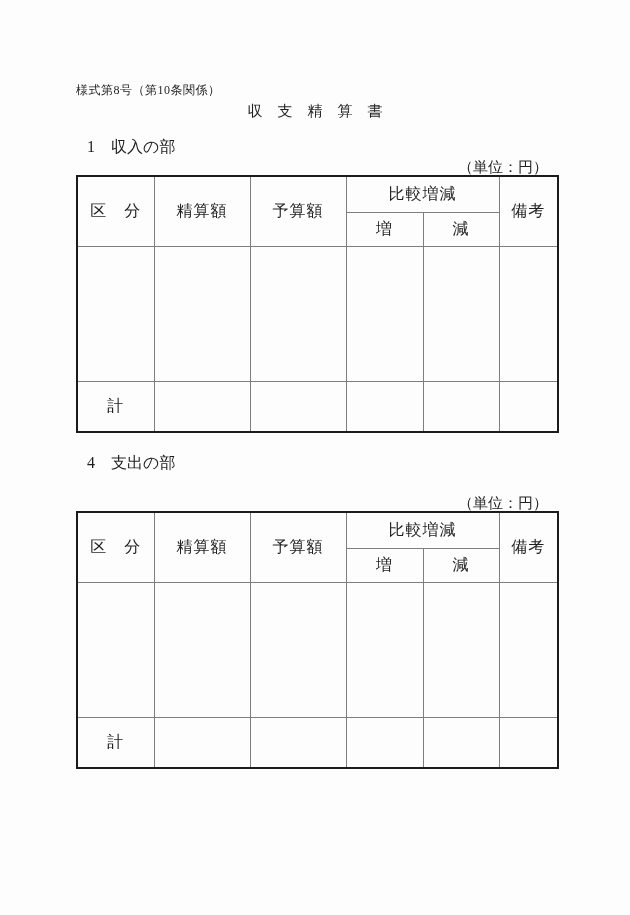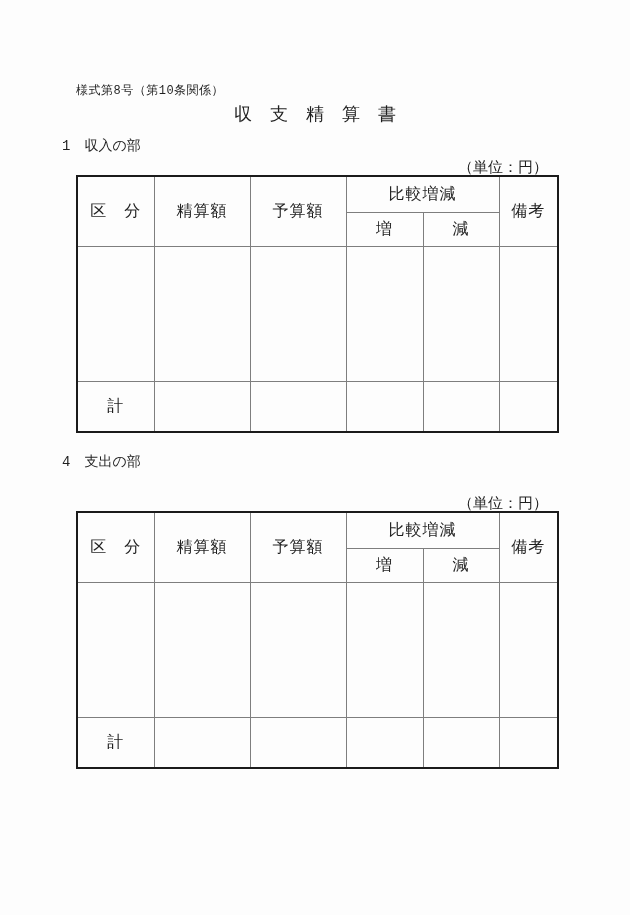--- a/index.html
+++ b/index.html
@@ -1,36 +1,36 @@
 <!DOCTYPE html>
 <html><head>
 <meta charset="utf-8">
 <style>
   * { margin:0; padding:0; box-sizing:border-box; }
   html, body { background:#ffffff; }
   .page {
     position:relative;
     width:630px; height:915px;
     background:#fdfdfd;
-    font-family:Liberation Mono, monospace;
+    font-family:Liberation Serif, serif;
     color:#1f1f1f;
     overflow:hidden;
     padding-left:12px;
   }
   .form-number {
     position:absolute; left:76px; top:82px;
     font-size:12px; letter-spacing:0.5px;
   }
   .doc-title {
     position:absolute; left:0; top:102px; width:630px;
-    text-align:center; font-size:18px;
+    text-align:center; font-size:15px;
   }
   .section-heading {
-    position:absolute; left:62px;
-    font-size:14px;
+    position:absolute; left:87px;
+    font-size:16px;
   }
   .heading-income { top:137px; }
   .heading-expenditure { top:453px; }
   .unit-label {
     position:absolute; left:67px; width:481px;
     text-align:right; font-size:15px;
   }
   .unit-1 { top:158px; }
   .unit-2 { top:494px; }
   .form-table {

